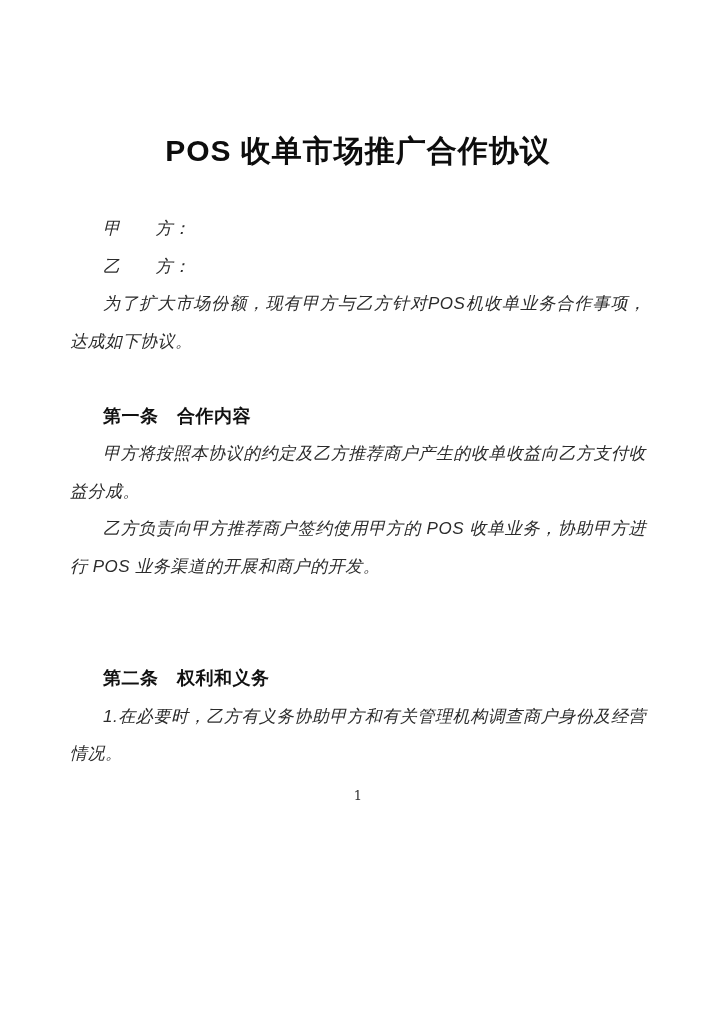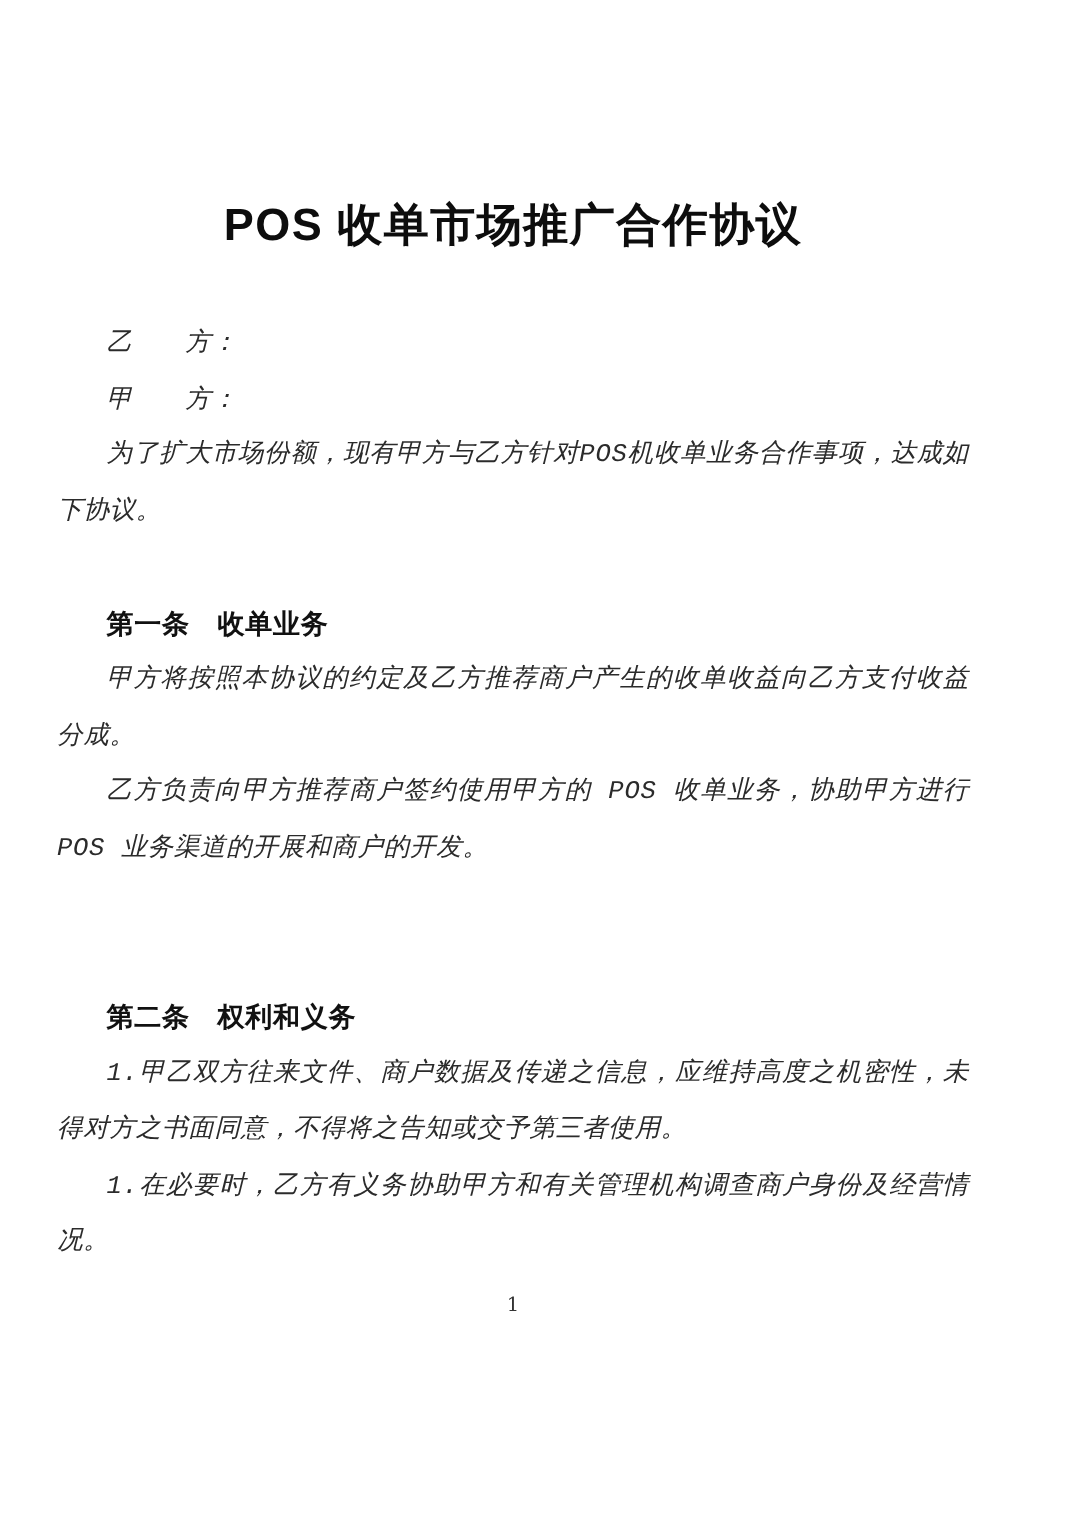--- a/index.html
+++ b/index.html
@@ -7,21 +7,21 @@
     padding: 0;
     background: #ffffff;
   }
   .page {
     position: relative;
     width: 720px;
     height: 1017px;
     margin: 0 auto;
     background: #ffffff;
     box-sizing: border-box;
-    padding: 0 74px 0 38px;
+    padding: 0 74px 0 70px;
     overflow: hidden;
     color: #2b2b2b;
   }
   .title {
     margin: 0;
     padding-top: 130px;
     font-family: "Liberation Sans", sans-serif;
     font-weight: 700;
     font-size: 30px;
     line-height: 42px;
@@ -36,21 +36,21 @@
     font-family: "DejaVu Serif", serif;
     font-style: italic;
     font-size: 17px;
     line-height: 37.5px;
     letter-spacing: 0.5px;
     padding-left: 33px;
     color: #2b2b2b;
   }
   .para {
     margin: 0;
-    font-family: Liberation Mono, monospace;
+    font-family: Liberation Sans, sans-serif;
     font-style: italic;
     font-size: 17px;
     line-height: 37.5px;
     letter-spacing: 0.5px;
     text-indent: 33px;
     text-align: justify;
     color: #2b2b2b;
   }
   .heading {
     margin: 0;
@@ -75,34 +75,33 @@
   }
 </style>
 </head>
 <body>
 
 <div class="page">
 
   <h1 class="title">POS 收单市场推广合作协议</h1>
 
   <div class="party-block">
+    <div class="party-line">甲　　方：</div>
     <div class="party-line">乙　　方：</div>
-    <div class="party-line">甲　　方：</div>
   </div>
 
   <p class="para">为了扩大市场份额，现有甲方与乙方针对POS机收单业务合作事项，达成如下协议。</p>
 
-  <h2 class="heading gap-one-line">第一条　收单业务</h2>
+  <h2 class="heading gap-one-line">第一条　合作内容</h2>
 
   <p class="para">甲方将按照本协议的约定及乙方推荐商户产生的收单收益向乙方支付收益分成。</p>
 
   <p class="para">乙方负责向甲方推荐商户签约使用甲方的 POS 收单业务，协助甲方进行 POS 业务渠道的开展和商户的开发。</p>
 
   <h2 class="heading gap-two-lines">第二条　权利和义务</h2>
 
-  <p class="para">1.甲乙双方往来文件、商户数据及传递之信息，应维持高度之机密性，未得对方之书面同意，不得将之告知或交予第三者使用。</p>
 
 
   <p class="para">1.在必要时，乙方有义务协助甲方和有关管理机构调查商户身份及经营情况。</p>
 
   <div class="page-number">1</div>
 
 </div>
 
 </body></html>

